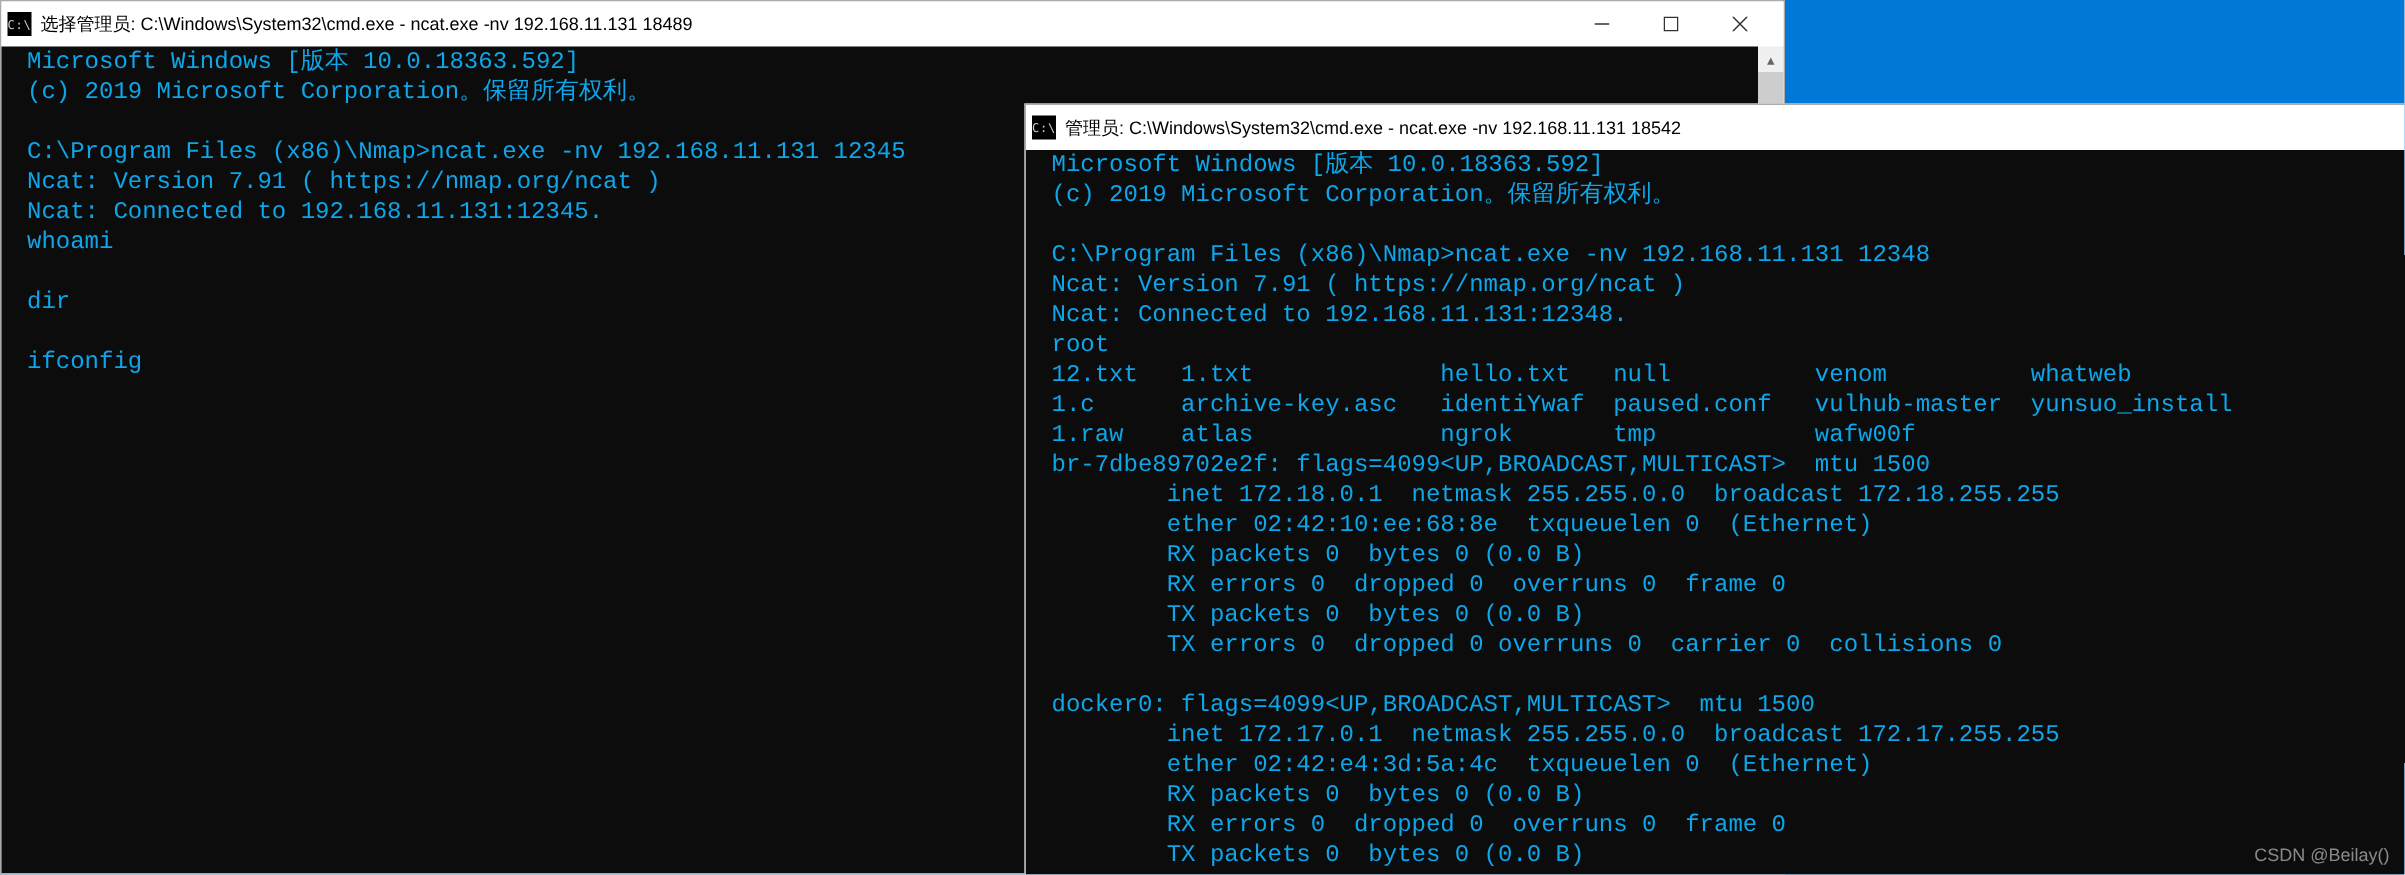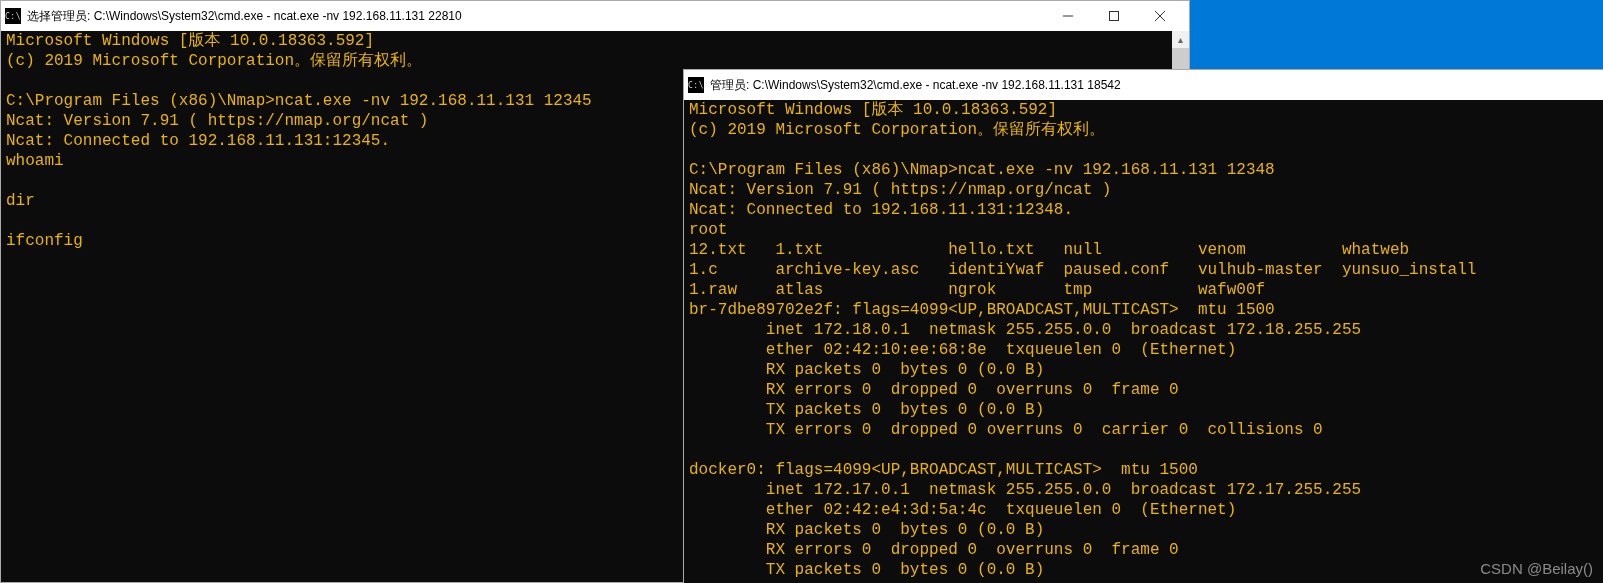--- a/index.html
+++ b/index.html
@@ -45,27 +45,27 @@
   .winbtn {
     width: 46px; height: 30px;
     display: flex; align-items: center; justify-content: center;
     color: #333;
   }
   .winbtn svg { width: 10px; height: 10px; display:block; }
 
   .terminal {
     flex: 1;
     background: #0c0c0c;
-    color: #eab308;
+    color: #0ea5e9;
     font-family: "NSimSun","SimSun","Consolas","Courier New",monospace;
     font-size: 16px;
     line-height: 20px;
     white-space: pre;
     overflow: hidden;
-    padding: 0 5px;
+    padding: 0 17px;
     position: relative;
   }
   .terminal-wrap { display:flex; flex:1; min-height:0; }
   .scrollbar {
     width: 17px;
     background: #f0f0f0;
     flex: 0 0 auto;
     position: relative;
   }
   .scroll-thumb {
@@ -78,32 +78,32 @@
     display:flex; align-items:center; justify-content:center;
     color:#666; font-size:10px;
   }
   .scroll-btn.top { top:0; }
   .scroll-btn.bot { bottom:0; }
 
   .watermark {
     position: absolute;
     bottom: 6px;
     right: 10px;
-    font-size: 15px;
+    font-size: 12px;
     color: rgba(220,220,220,0.6);
     font-family: Arial, sans-serif;
   }
 </style>
 </head>
 <body>
 
 <div class="window win1">
   <div class="titlebar">
     <span class="titleicon">C:\</span>
-    <span class="titletext">选择管理员: C:\Windows\System32\cmd.exe - ncat.exe  -nv 192.168.11.131 22810</span>
+    <span class="titletext">选择管理员: C:\Windows\System32\cmd.exe - ncat.exe  -nv 192.168.11.131 18489</span>
     <span class="spacer"></span>
     <div class="winctrls">
       <div class="winbtn">
         <svg viewBox="0 0 10 10">
             <line x1="0" y1="5" x2="10" y2="5" stroke="#333" stroke-width="1"></line>
           </svg>
       </div>
       <div class="winbtn">
         <svg viewBox="0 0 10 10">
             <rect x="0.5" y="0.5" width="9" height="9" stroke="#333" fill="none" stroke-width="1"></rect>

